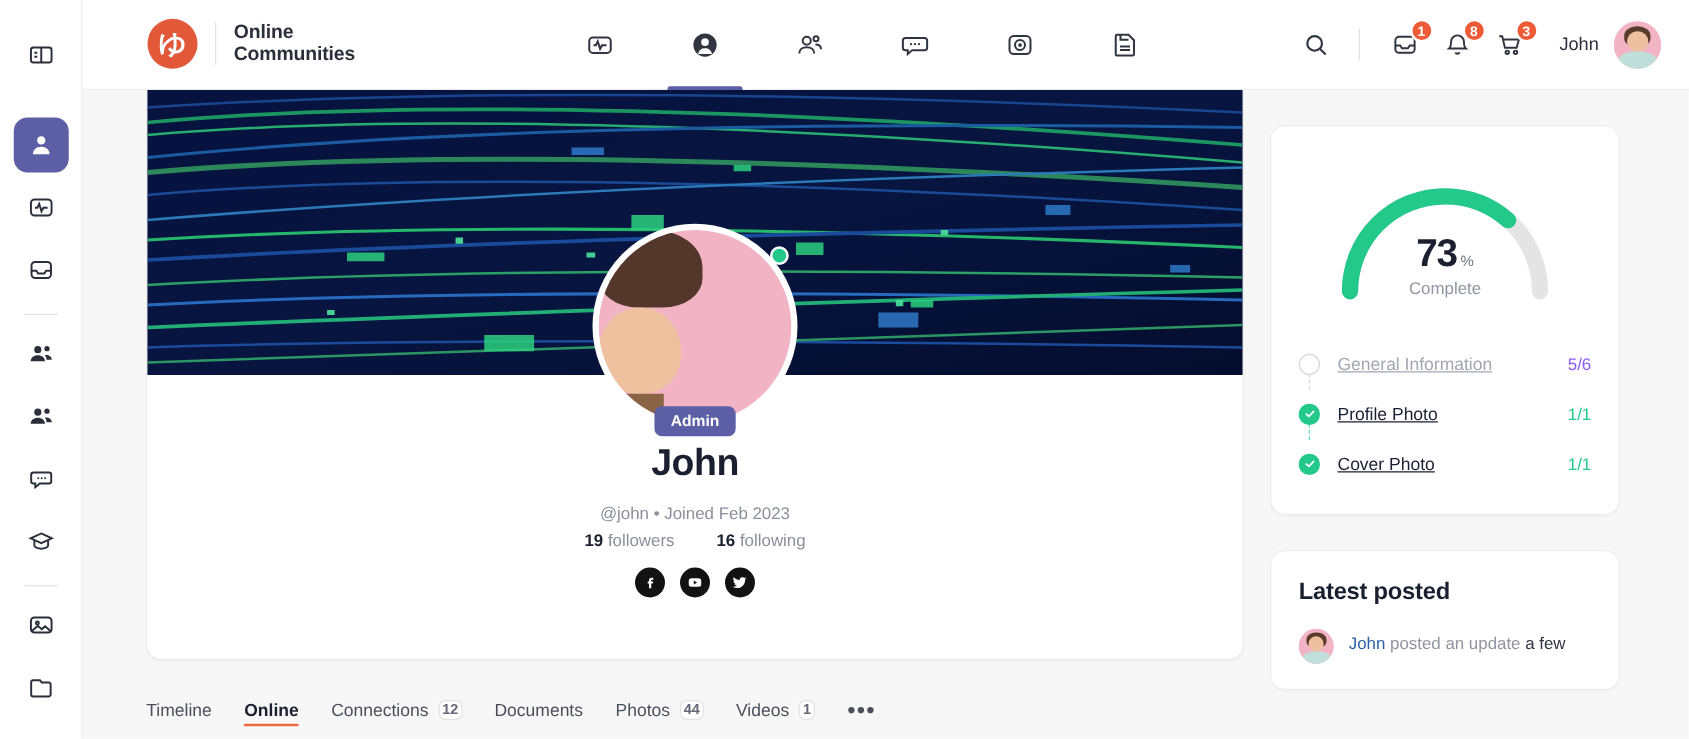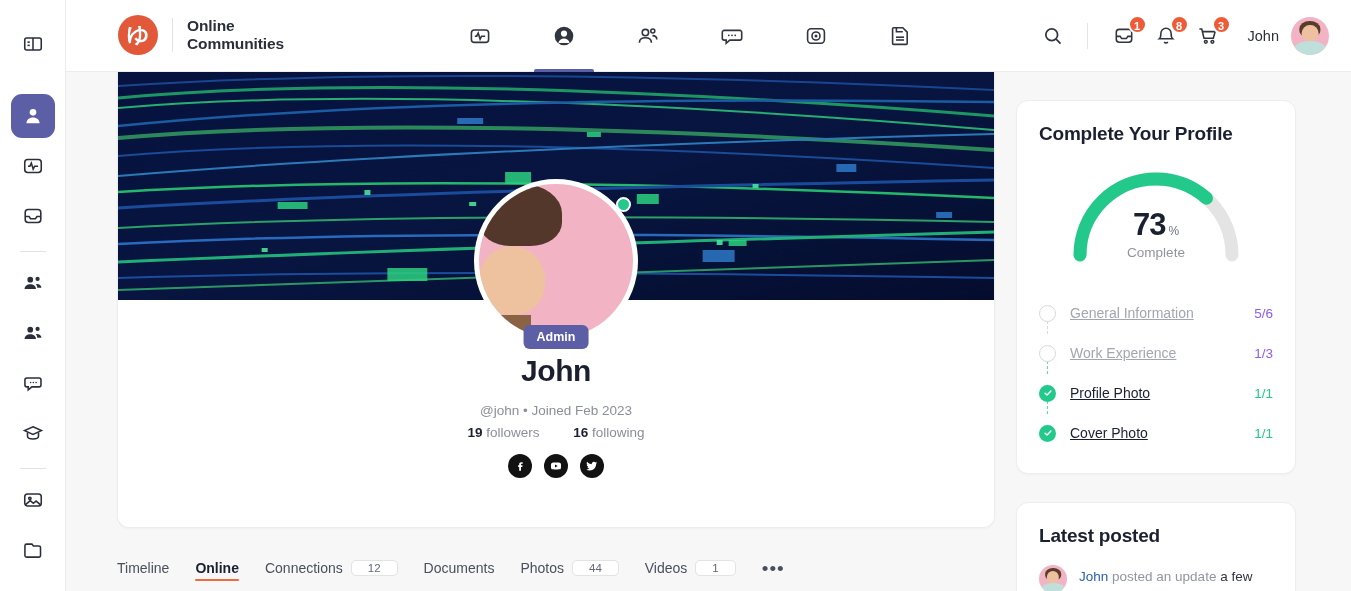--- a/index.html
+++ b/index.html
@@ -157,22 +157,22 @@
   .tab {
     display:flex; align-items:center; gap:8px; margin-right:26px;
     color:#4a4f5c; cursor:pointer; position:relative; height:46px;
   }
   .tab.active { color:#1b2030; font-weight:bold; }
   .tab.active::after {
     content:""; position:absolute; left:0; right:0; bottom:10px; height:2.5px;
     background:#ef6a3d; border-radius:2px;
   }
   .tab-count {
-    border:1px solid #e3e3e3; border-radius:5px; padding:1px 16px;
-    font-size:11.5px; color:#64697a; background:#fff; font-weight:normal;
+    border:1px solid #e3e3e3; border-radius:5px; padding:1px 2px;
+    font-size:11.5px; color:#64697a; background:#fff; font-weight:bold;
   }
   #tab-more { color:#4a4f5c; font-size:19px; letter-spacing:1px; cursor:pointer; line-height:1; }
 
   
   #right-col { position:absolute; left:950px; top:28px; width:280px; }
   .card {
     background:#fff; border:1px solid #ededed; border-radius:12px;
     box-shadow:0 1px 2px rgba(0,0,0,.03); padding:22px 22px 20px;
   }
   .card-title { font-size:19px; font-weight:bold; color:#1b2030; letter-spacing:-.2px; }
@@ -514,45 +514,38 @@
     <div class="tab">
       <span>Videos</span>
       <span class="tab-count">1</span>
     </div>
     <div id="tab-more">•••</div>
   </div>
 
   <div id="right-col">
 
     <div class="card">
-      <div class="card-title">Complete Your Profile</div>
 
       <div id="gauge-box">
         <svg width="180" height="105" viewBox="0 0 180 105">
           <path d="M14 96 A76 76 0 0 1 166 96" fill="none" stroke="#e4e4e4" stroke-width="13" stroke-linecap="round"></path>
           <path d="M14 96 A76 76 0 0 1 166 96" fill="none" stroke="#22c98a" stroke-width="13" stroke-linecap="round" stroke-dasharray="238.8" stroke-dashoffset="64.5"></path>
         </svg>
         <div id="gauge-center">
           <span id="gauge-pct">73</span><span id="gauge-unit">%</span>
           <div id="gauge-label">Complete</div>
         </div>
       </div>
 
       <div id="checklist">
         <div class="check-row off">
           <div class="check-mark off"></div>
           <div class="check-line"></div>
           <div class="check-label">General Information</div>
           <div class="check-val">5/6</div>
-        </div>
-        <div class="check-row off">
-          <div class="check-mark off"></div>
-          <div class="check-line green"></div>
-          <div class="check-label">Work Experience</div>
-          <div class="check-val">1/3</div>
         </div>
         <div class="check-row on">
           <div class="check-mark on">
             <svg viewBox="0 0 24 24" fill="none" stroke="#fff" stroke-width="3.4" stroke-linecap="round" stroke-linejoin="round">
                 <polyline points="5,12.6 9.8,17 19,7.4"></polyline>
               </svg>
           </div>
           <div class="check-line green"></div>
           <div class="check-label">Profile Photo</div>
           <div class="check-val">1/1</div>

